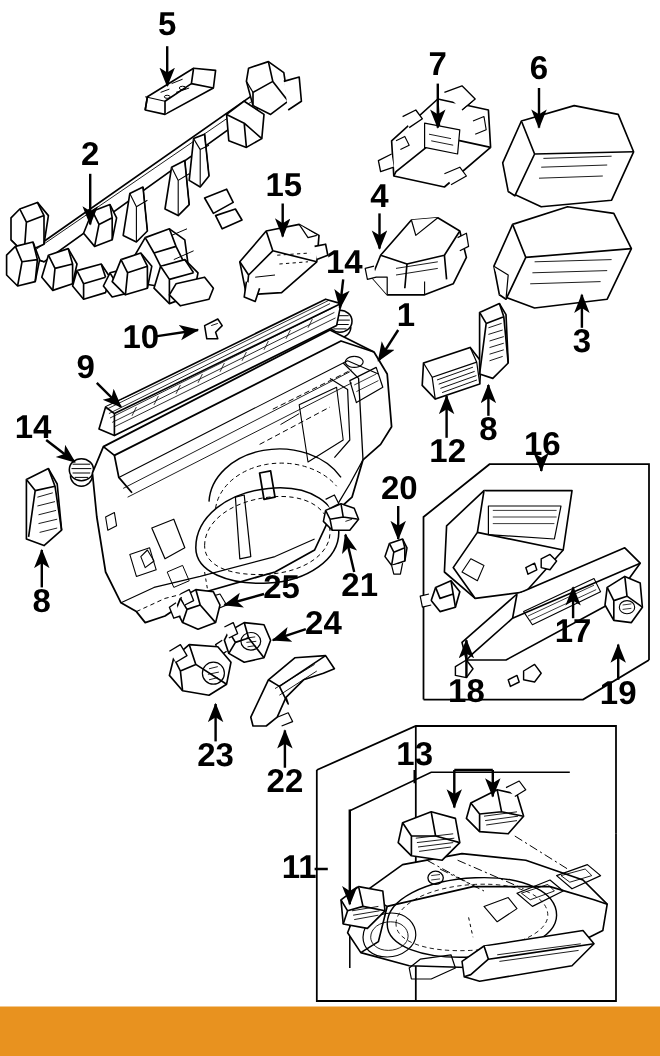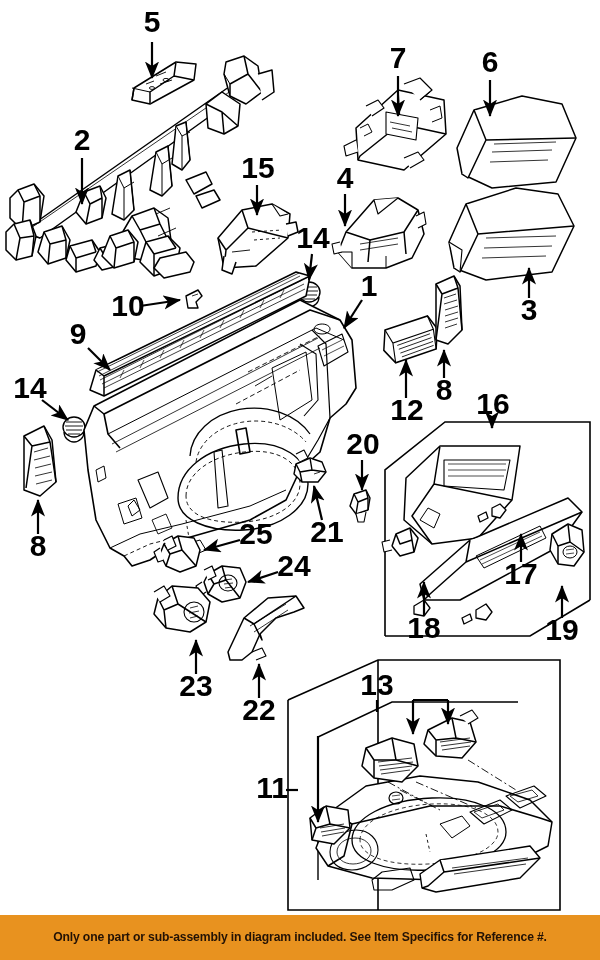--- a/index.html
+++ b/index.html
@@ -499,16 +499,15 @@
       <text class="callout" text-anchor="middle" x="424" y="638">18</text>
       <text class="callout" text-anchor="middle" x="562" y="640">19</text>
       <text class="callout" text-anchor="middle" x="196" y="696">23</text>
       <text class="callout" text-anchor="middle" x="259" y="720">22</text>
       <text class="callout" text-anchor="middle" x="377" y="695">13</text>
       <text class="callout" text-anchor="middle" x="272" y="798">11</text>
     </g>
   </svg>
 
   <div id="banner">
-    <div>Only one part or sub-assembly in diagram included. See Item Specifics for Reference #.</div>
   </div>
 
 </div>
 
 </body></html>

